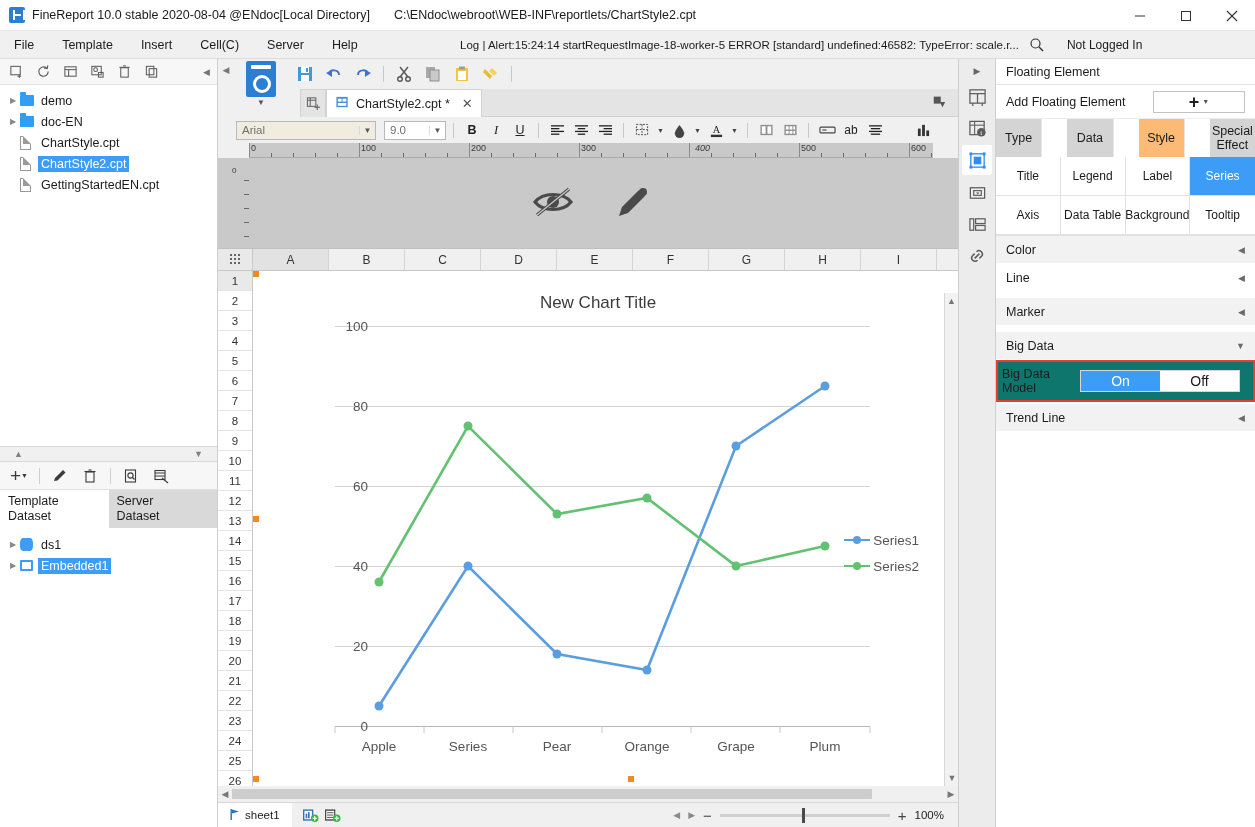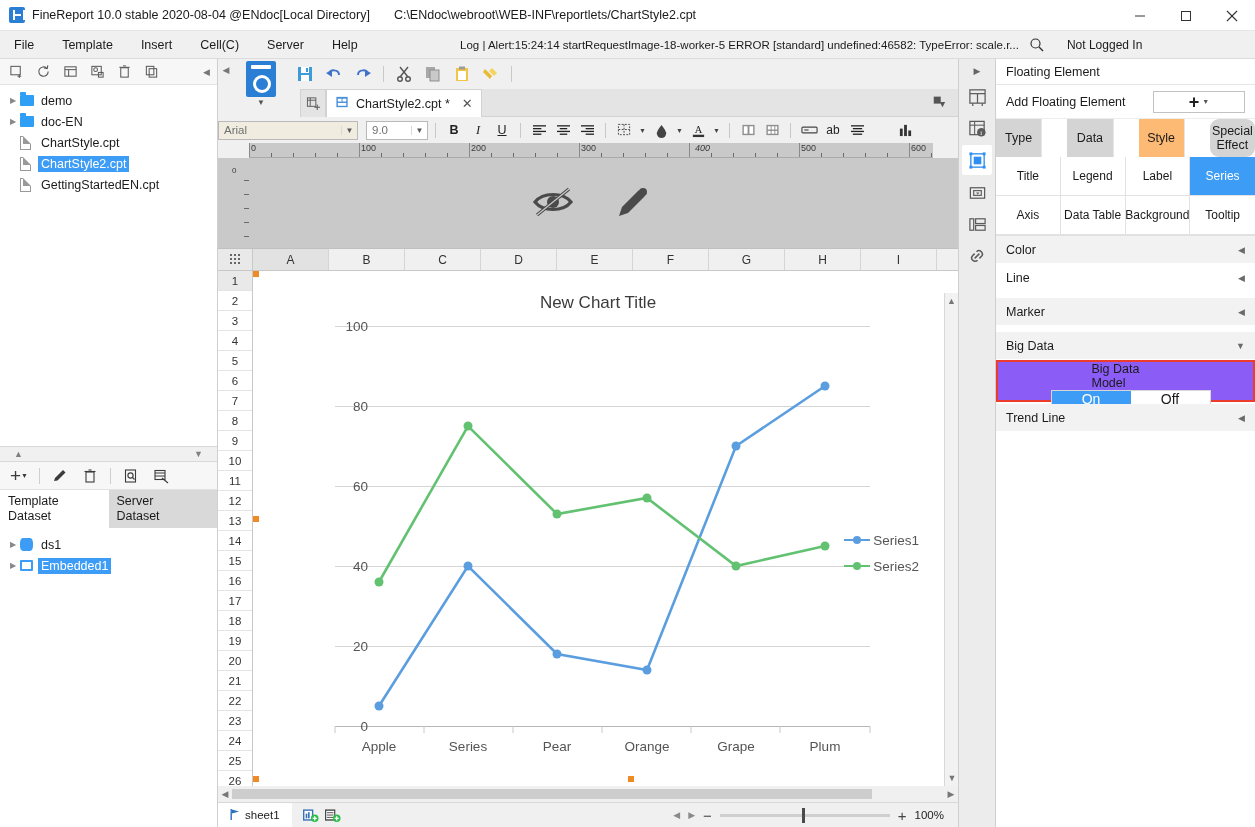--- a/index.html
+++ b/index.html
@@ -100,21 +100,21 @@
   #tab-addbtn{ width:26px; height:28px; background:#e4e4e4; display:flex;
                align-items:center; justify-content:center; border:1px solid #d2d2d2;
                border-bottom:none;}
   .doc-tab{ height:28px; background:#fff; border:1px solid #d2d2d2; border-bottom:none;
             display:flex; align-items:center; gap:6px; padding:0 8px; font-size:12.5px;}
   .doc-tab .x{ color:#555; font-size:13px; margin-left:6px;}
   #tabrow-fill{ flex:1; height:28px; background:#e4e4e4; border-bottom:1px solid #d2d2d2;
                 display:flex; align-items:center; justify-content:flex-end; padding-right:12px;}
 
   #fmtbar{ height:26px; background:#f0f0f0; display:flex; align-items:center;
-           gap:2px;}
+           padding-left:18px; gap:2px;}
   .combo{ height:19px; border:1px solid #b9b9b9; background:#fff; display:flex;
           align-items:center; font-size:11.5px; color:#707070; padding-left:5px;}
   .combo .cv{ flex:1; }
   .combo .ca{ width:16px; text-align:center; color:#555; font-size:8px;
               border-left:1px solid #d9d9d9; }
   #font-combo{ width:140px; background:#f0ecdf;}
   #size-combo{ width:62px; margin-left:6px;}
   .fbtn{ width:22px; height:21px; display:flex; align-items:center; justify-content:center;
          font-size:12.5px; color:#222;}
   .fsep{ width:1px; height:15px; background:#c8c8c8; margin:0 5px;}
@@ -209,21 +209,21 @@
          text-align:center; font-size:12px; color:#1b1b1b; line-height:13px;
          border-right:1px solid #e2e2e2; border-bottom:1px solid #e2e2e2;
          background:#fff; overflow:hidden;}
   .rsub.sel{ background:#3d9cf5; color:#fff;}
   .acc{ height:28px; display:flex; align-items:center; padding:0 10px;
         font-size:12.5px; color:#1b1b1b; background:#f2f2f2;
         border-bottom:1px solid #fff;}
   .acc .car{ margin-left:auto; color:#6a6a6a; font-size:9px;}
   .acc.white{ background:#fff;}
   #bigdata-row{ border:2px solid #ec3c2d; display:flex; align-items:center;
-                height:42px; padding-left:10px; background:#8b5cf6;flex-direction:column;}
+                height:42px; padding-left:4px; background:#0f766e;}
   #bigdata-row .lbl{ width:78px; font-size:12.5px; color:#1b1b1b; line-height:14px;}
   #toggle{ display:flex; width:160px; height:22px; border:1px solid #d6d6d6;}
   #toggle .opt{ flex:1; display:flex; align-items:center; justify-content:center;
                 font-size:14px; color:#1b1b1b; background:#fff;}
   #toggle .opt.on{ background:#3d9cf5; color:#fff;}
   #r-spacer{ flex:1 1 auto; background:#fff;}
 </style>
 </head>
 <body>
 
@@ -967,21 +967,21 @@
       <span id="r-addbtn">
         <span style="font-size:18px;line-height:1;font-weight:bold;">+</span>
         <span style="font-size:7px;color:#555;">▼</span>
       </span>
     </div>
 
     <div id="r-tabs">
       <div class="rtab">Type</div>
       <div class="rtab">Data</div>
       <div class="rtab sel">Style</div>
-      <div class="rtab" style="border-right:none;border-radius:9px;">Special Effect</div>
+      <div class="rtab" style="border-right:none;">Special Effect</div>
     </div>
 
     <div id="r-subtabs">
       <div class="rsub">Title</div>
       <div class="rsub">Legend</div>
       <div class="rsub">Label</div>
       <div class="rsub sel" style="border-right:none;">Series</div>
       <div class="rsub">Axis</div>
       <div class="rsub">Data Table</div>
       <div class="rsub">Background</div>

